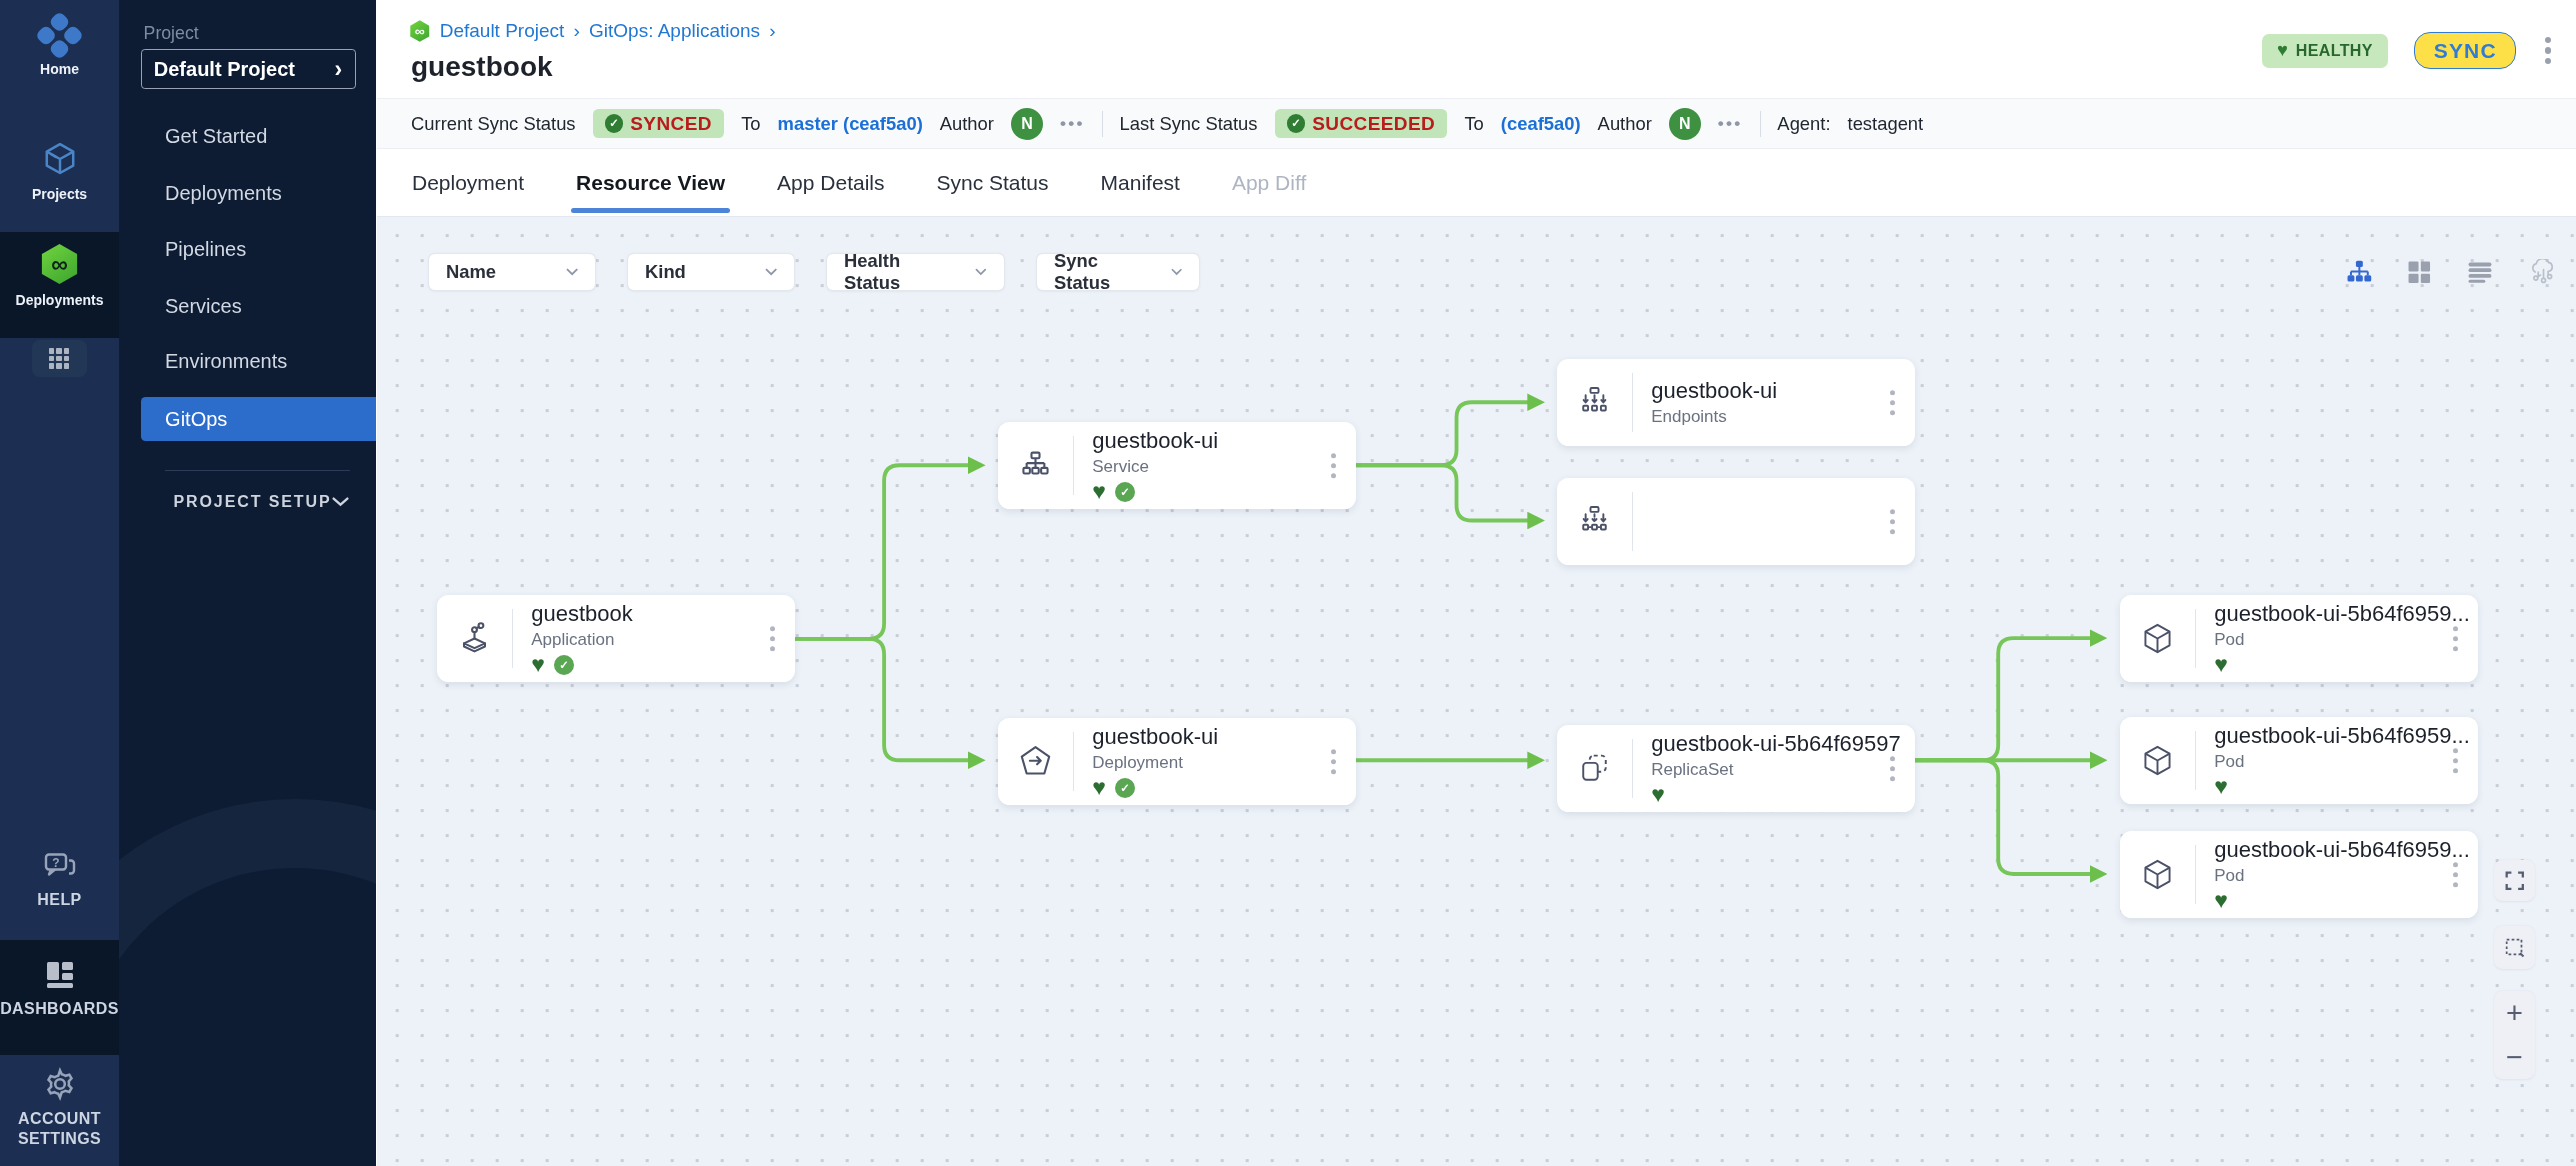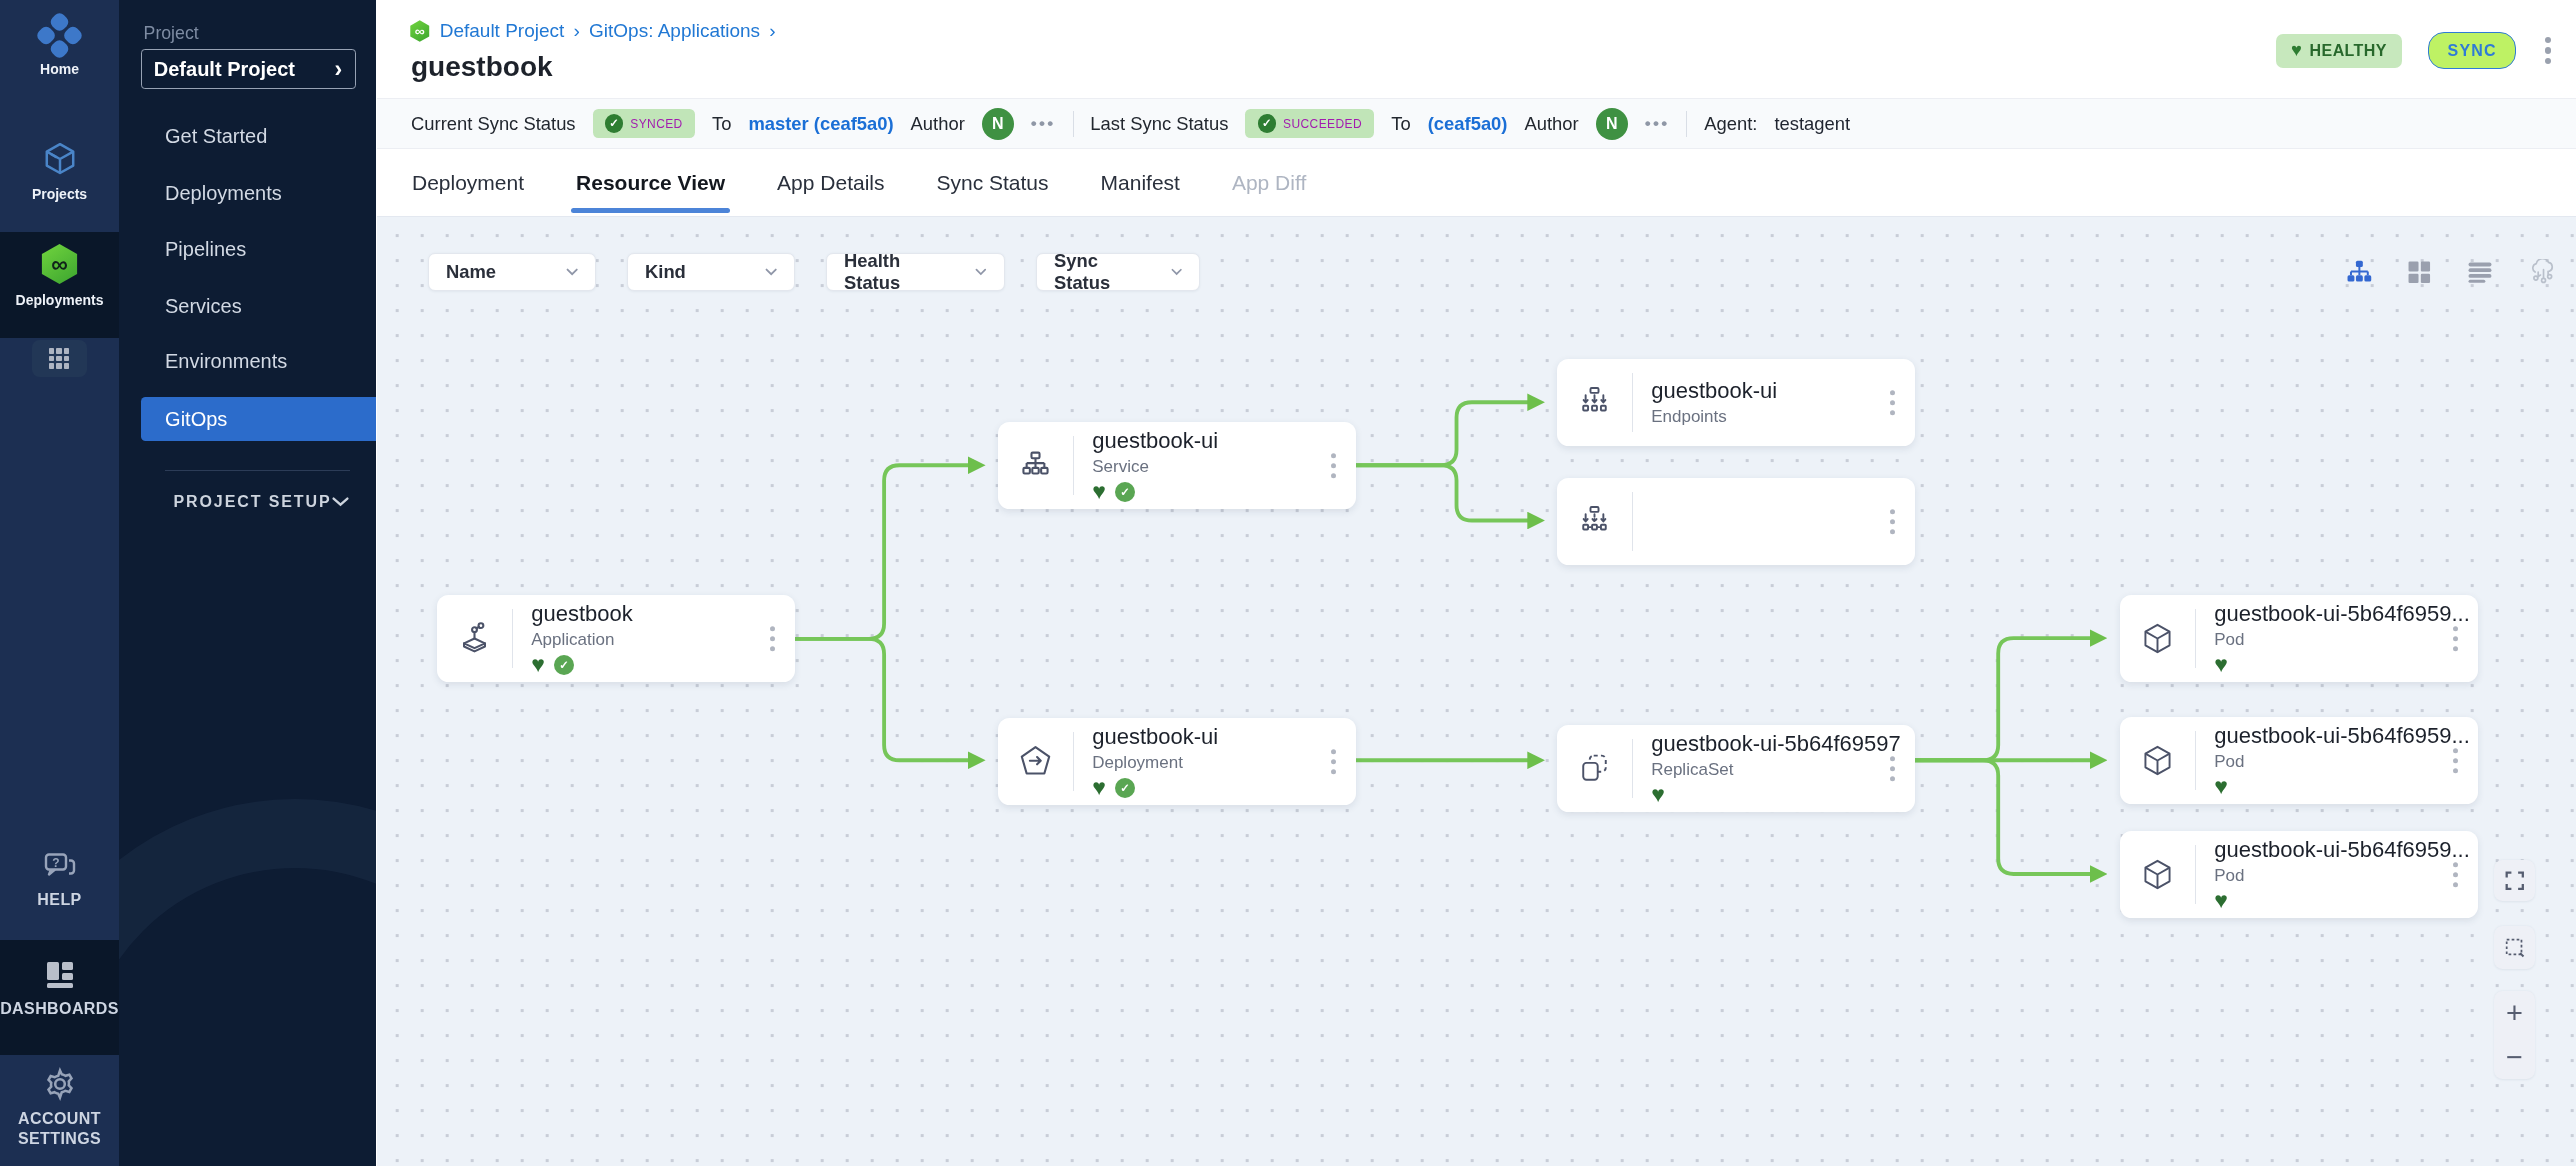--- a/index.html
+++ b/index.html
@@ -31,29 +31,29 @@
   
   .main{position:absolute;left:377px;top:0;width:2199px;height:1167px;background:#fff;}
   .crumbs{position:absolute;left:32px;top:20px;display:flex;align-items:center;gap:9.2px;font-size:19px;color:#2178d4;}
   .crumbs a{color:#2178d4;text-decoration:none;cursor:pointer;}
   .crumbs .sep{color:#2178d4;}
   .page-title{position:absolute;left:34px;top:51px;font-size:28px;font-weight:700;color:#1d222b;}
   .header-right{position:absolute;right:21.5px;top:32px;display:flex;align-items:center;gap:26px;}
   .badge-healthy{background:#c7e8bd;border-radius:7px;height:34px;display:flex;align-items:center;gap:7.7px;padding:0 15.4px;}
   .badge-healthy .hh{color:#2e7d32;font-size:18.4px;line-height:1;}
   .badge-healthy .ht{color:#28682c;font-size:16px;font-weight:700;letter-spacing:0.4px;}
-  .sync-btn{height:37px;border:1.9px solid #2f7bd6;border-radius:16px;background:#bef264;color:#2f7bd6;font-size:16px;font-weight:700;letter-spacing:1.2px;padding:0 18.4px;display:flex;align-items:center;cursor:pointer;font-family:inherit;}
+  .sync-btn{height:37px;border:1.9px solid #2f7bd6;border-radius:16px;background:#fde047;color:#2f7bd6;font-size:21px;font-weight:700;letter-spacing:1.2px;padding:0 18.4px;display:flex;align-items:center;cursor:pointer;font-family:inherit;}
   .kebab-v{display:flex;flex-direction:column;gap:4.6px;cursor:pointer;padding:3.1px;}
   .kebab-v i{width:6.1px;height:6.1px;border-radius:50%;background:#9aa1ae;}
   
   .status-strip{position:absolute;left:0;top:98px;width:2199px;height:51px;background:#f8fafc;border-top:0.8px solid #eceef3;border-bottom:0.8px solid #eceef3;display:flex;align-items:center;gap:17px;padding-left:34px;box-sizing:border-box;font-size:18.4px;}
   .st-label{color:#22272f;font-weight:500;}
   .pill{border-radius:5.4px;height:29px;display:flex;align-items:center;gap:7px;padding:0 12.3px;background:#c1e5b8;}
   .pill .ck{width:18.4px;height:18.4px;border-radius:50%;background:#2e7d32;color:#fff;font-size:11.5px;font-weight:700;display:flex;align-items:center;justify-content:center;}
-  .pill .pt{color:#a21caf;font-size:12px;font-weight:400;letter-spacing:0.4px;}
+  .pill .pt{color:#b91c1c;font-size:19px;font-weight:700;letter-spacing:0.4px;}
   .rev-link{color:#1b6fd6;font-weight:700;cursor:pointer;}
   .avatar{width:32px;height:32px;border-radius:50%;background:#3f9142;color:#fff;font-size:16px;font-weight:700;display:flex;align-items:center;justify-content:center;}
   .dots-h{color:#8f97a6;font-size:17px;font-weight:700;letter-spacing:2.3px;cursor:pointer;}
   .vsep{width:0.8px;height:26px;background:#d9dee6;}
   .agent-val{color:#1f2430;}
   
   .tabs{position:absolute;left:0;top:149px;width:2199px;height:68px;background:#fff;border-bottom:0.8px solid #e3e8f0;display:flex;align-items:center;gap:52px;padding-left:35px;box-sizing:border-box;}
   .tab{font-size:21px;color:#2a303c;font-weight:500;cursor:pointer;position:relative;height:100%;display:flex;align-items:center;}
   .tab.active{font-weight:700;color:#14181f;}
   .tab.active::after{content:"";position:absolute;left:-4.6px;right:-4.6px;bottom:3.1px;height:5.4px;border-radius:3.1px;background:#4c84d8;}

